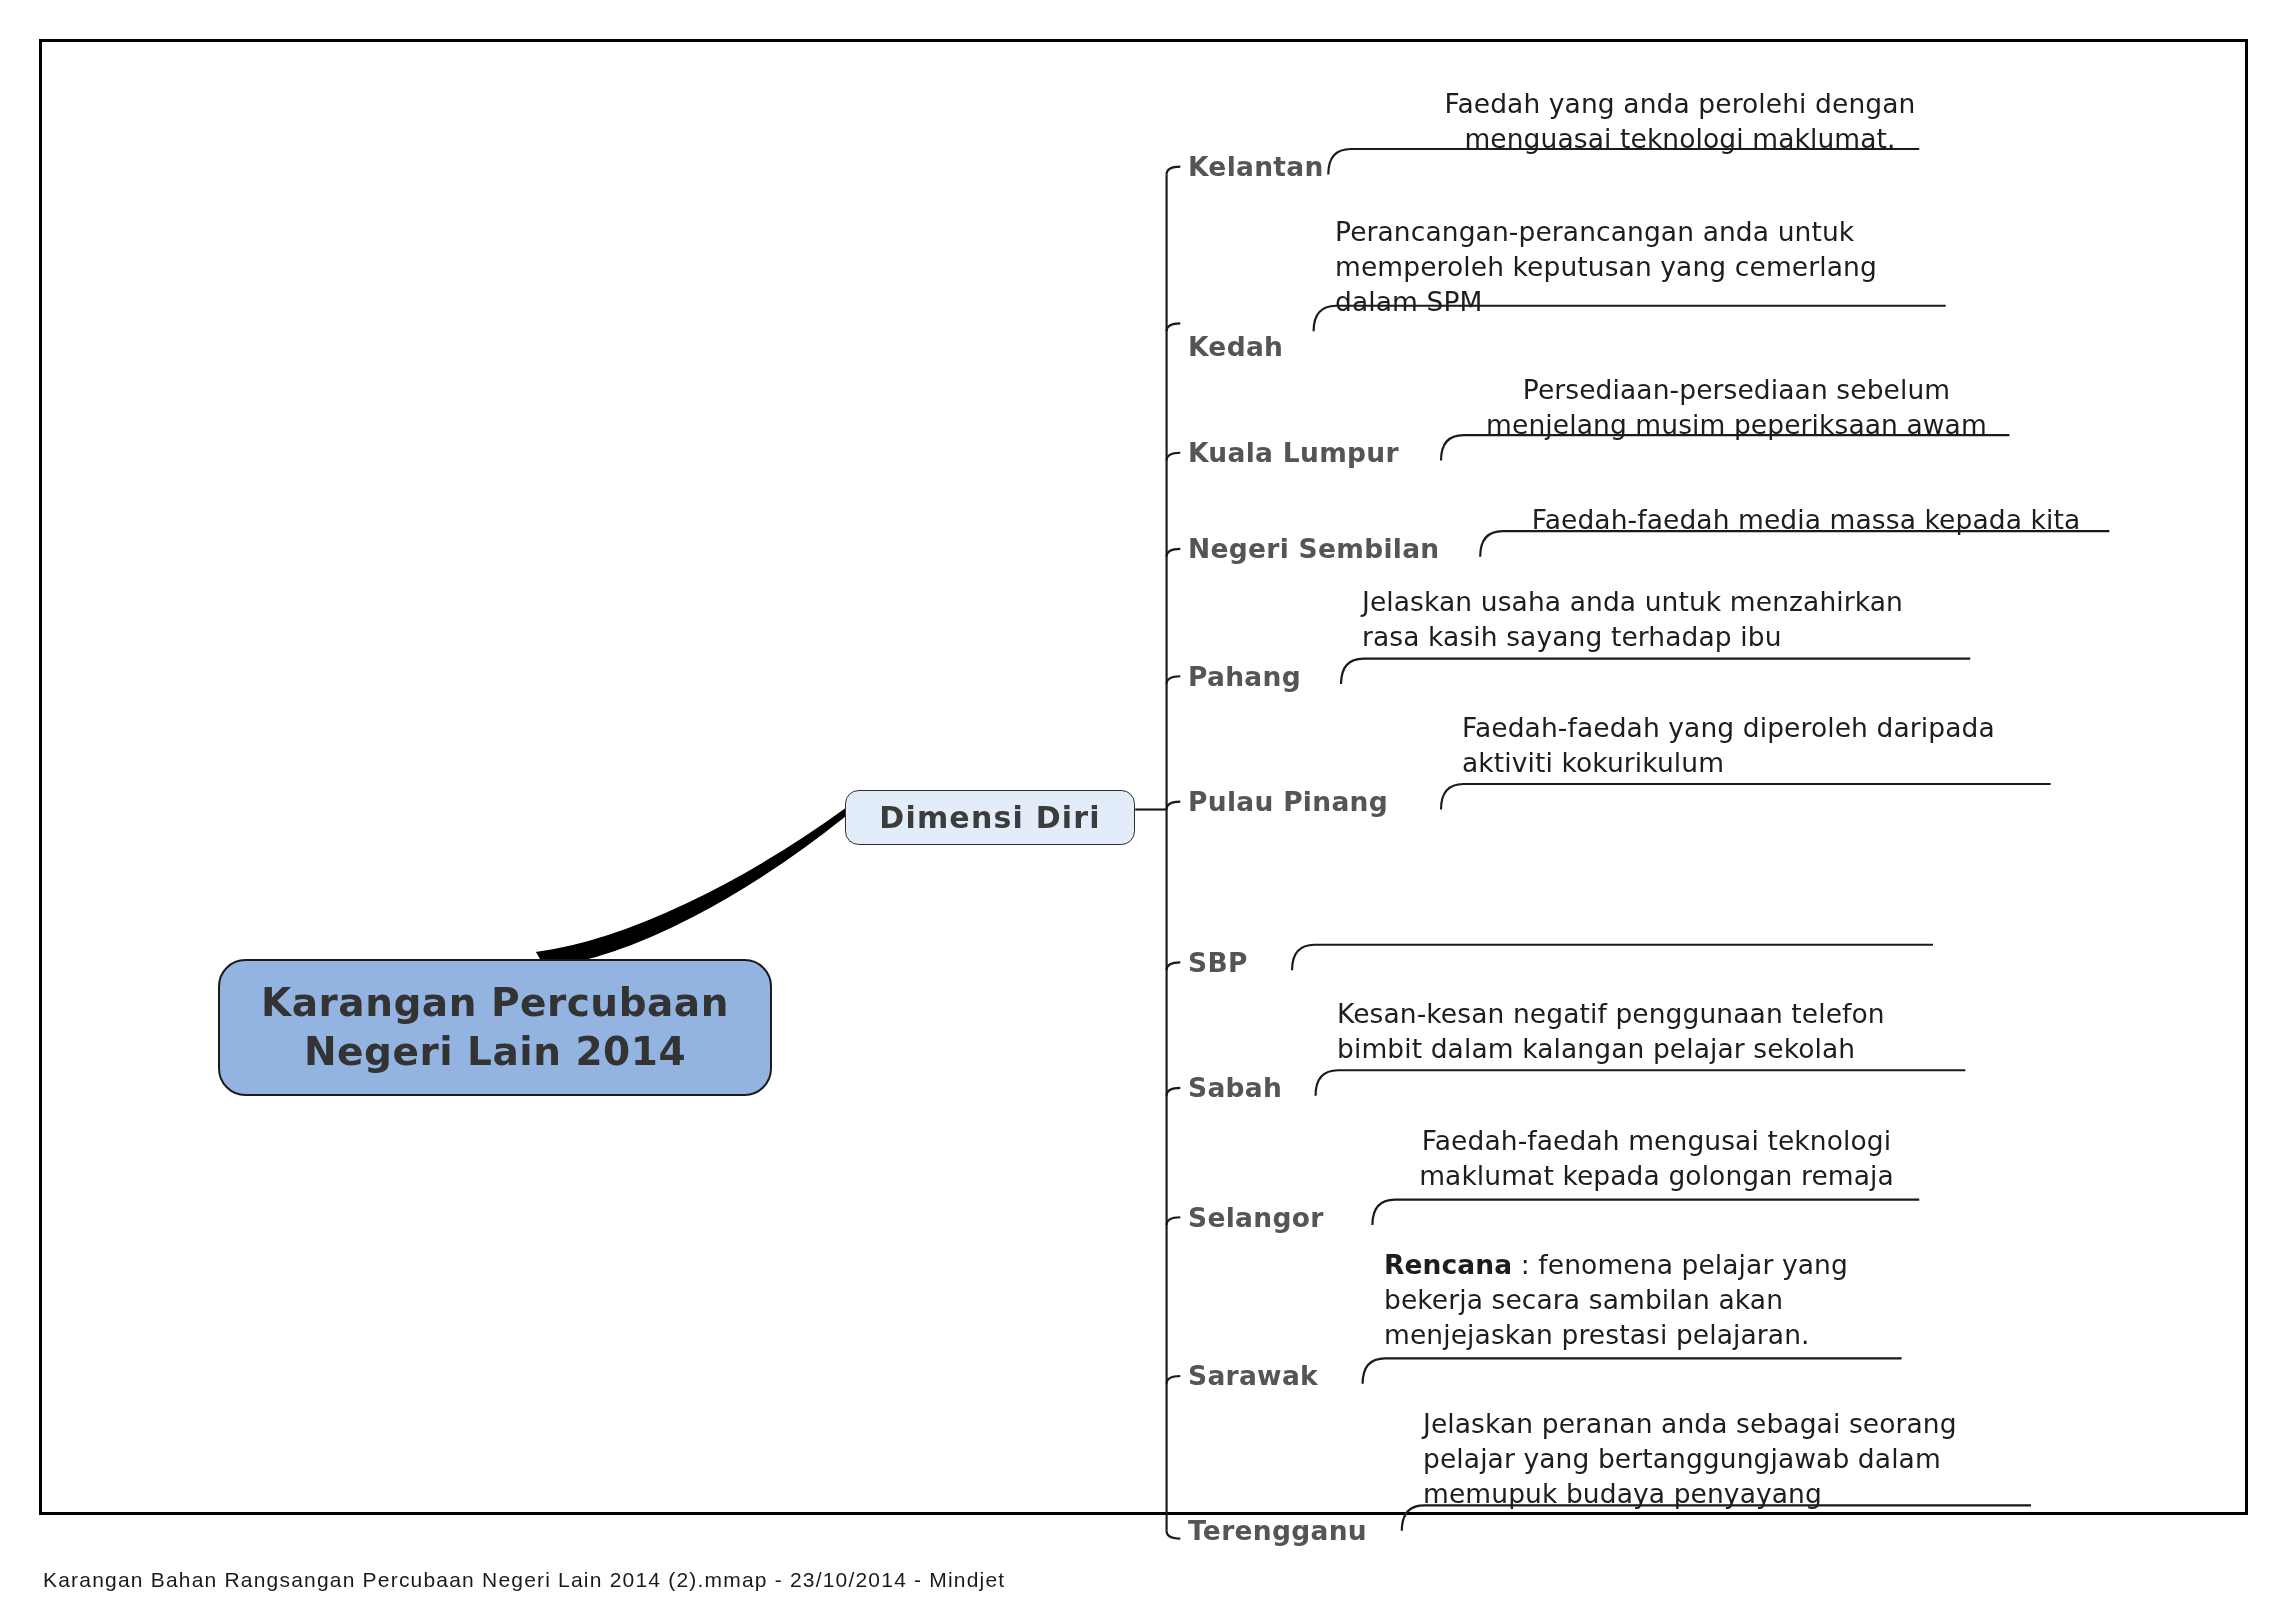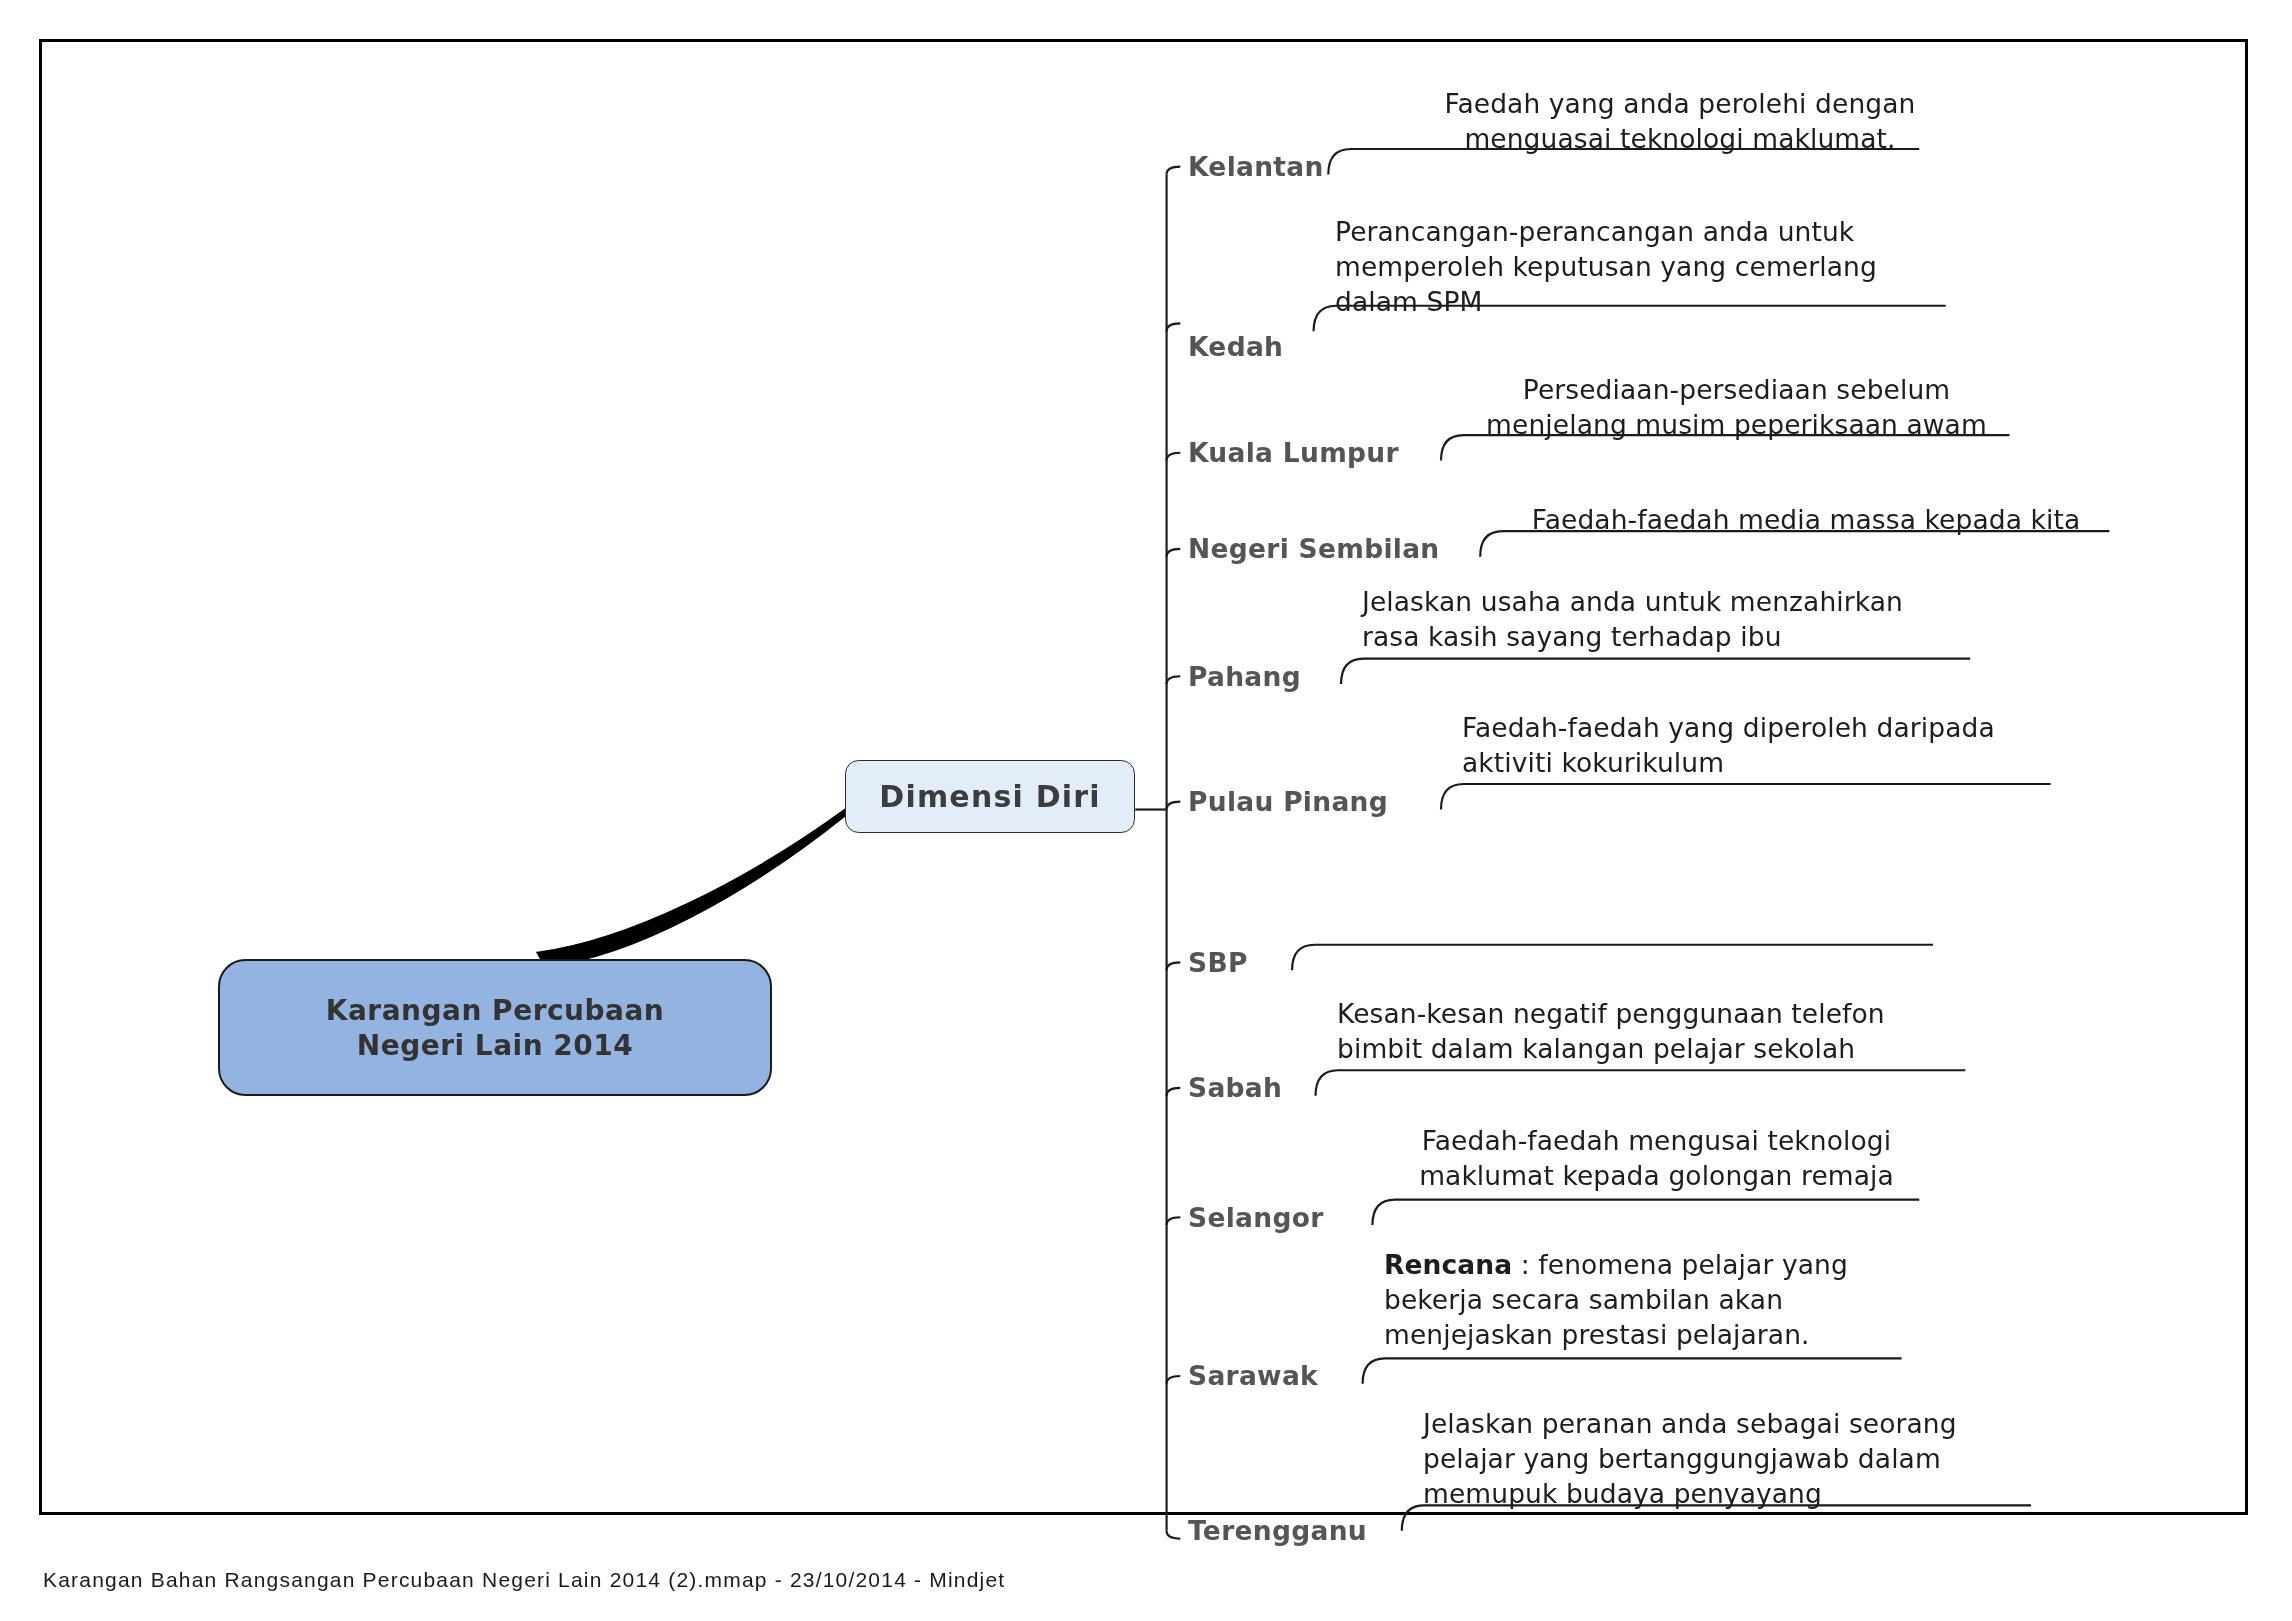--- a/index.html
+++ b/index.html
@@ -52,36 +52,36 @@
     height: 137px;
     background: #93b3e0;
     border: 2px solid #1b1b1b;
     border-radius: 27.4px;
     display: flex;
     align-items: center;
     justify-content: center;
     box-sizing: border-box;
   }
   #root-node .root-label {
-    font-size: 28px;
+    font-size: 39px;
     font-weight: bold;
     color: #333333;
     text-align: center;
     line-height: 1.25;
     letter-spacing: 0.5px;
     white-space: pre-line;
   }
 
   
   #branch-node {
     position: absolute;
     left: 845px;
-    top: 760px;
+    top: 790px;
     width: 290px;
-    height: 73px;
+    height: 55px;
     background: #e3edfa;
     border: 1.5px solid #2b2b2b;
     border-radius: 13.7px;
     display: flex;
     align-items: center;
     justify-content: center;
     box-sizing: border-box;
   }
   #branch-node .branch-label {
     font-size: 30px;

